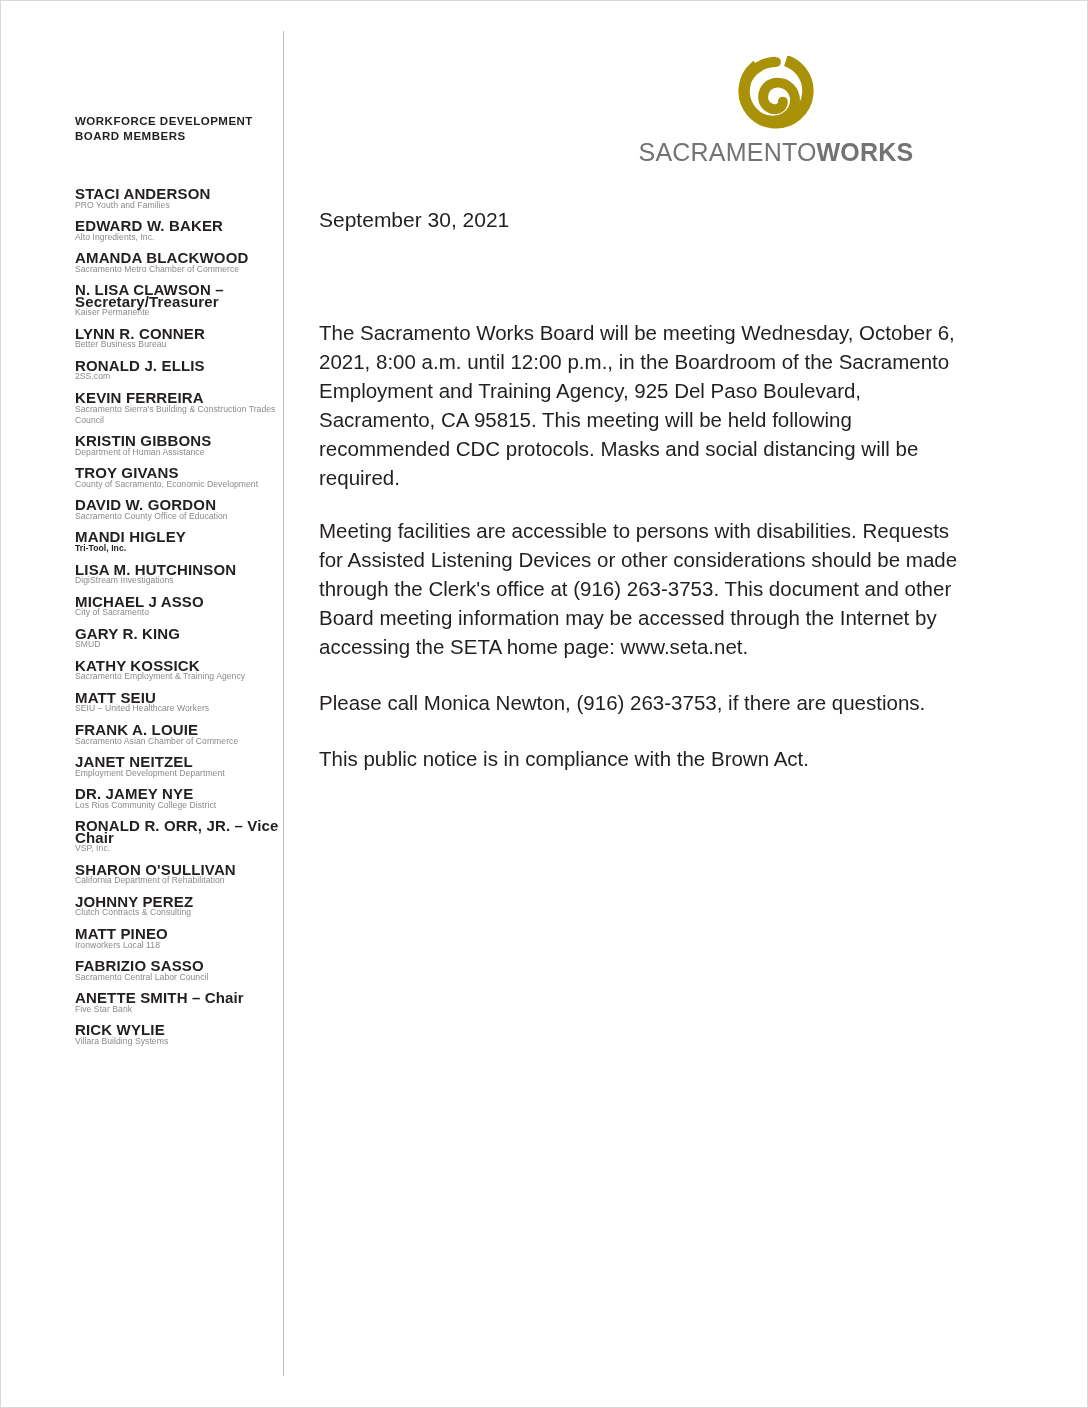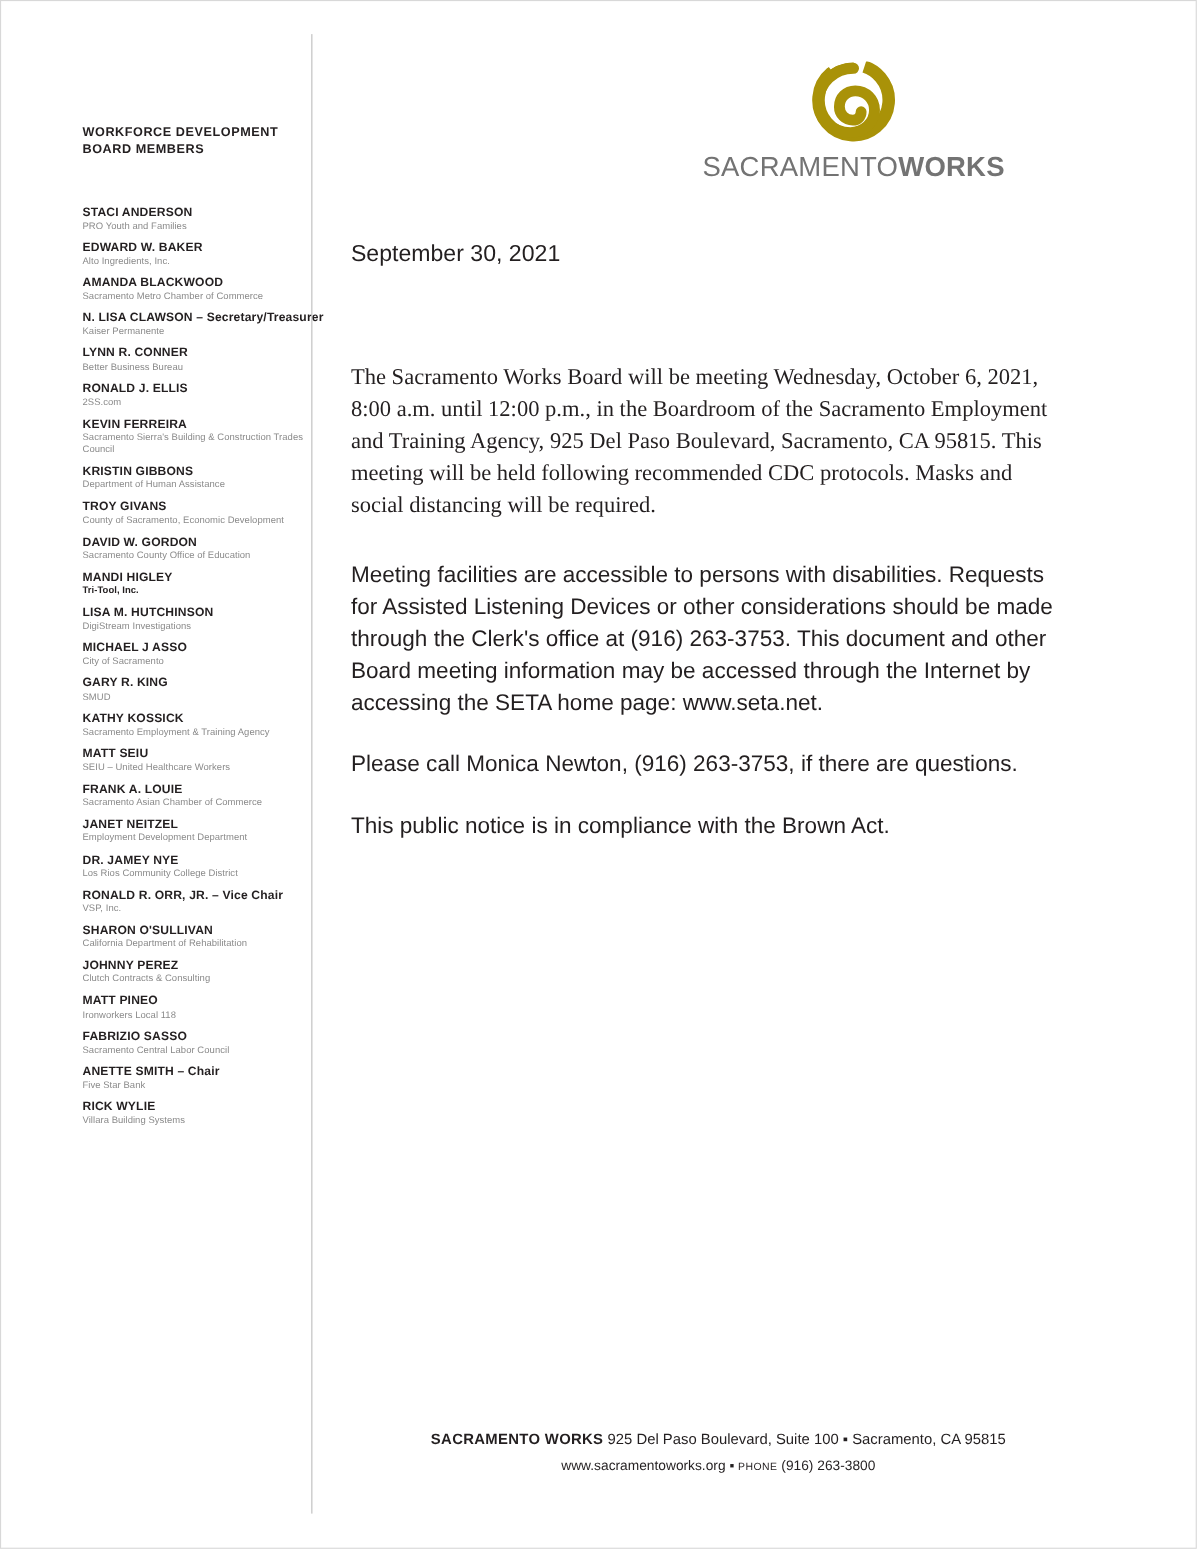--- a/index.html
+++ b/index.html
@@ -39,21 +39,21 @@
     color: #231f20;
     line-height: 15px;
     margin-bottom: 44px;
   }
   .sidebar-heading div { white-space: nowrap; }
 
   .member {
     margin-bottom: 9.6px;
   }
   .member-name {
-    font-size: 11px;
+    font-size: 15px;
     font-weight: bold;
     letter-spacing: 0.15px;
     color: #231f20;
     line-height: 11.5px;
   }
   .member-org {
     font-size: 8.6px;
     color: #8a8a8a;
     line-height: 11px;
     letter-spacing: 0.05px;
@@ -93,36 +93,36 @@
     color: #737373;
     font-family: "Liberation Sans", sans-serif;
     white-space: nowrap;
   }
   .logo-text .bold { font-weight: bold; }
 
   
   .content {
     position: absolute;
     left: 318px;
-    top: 216px;
+    top: 205px;
     width: 650px;
   }
   .date {
     font-size: 21px;
     line-height: 28px;
     color: #231f20;
     margin-bottom: 84px;
   }
   .para {
     font-size: 20.5px;
     line-height: 29px;
     color: #231f20;
     margin: 0 0 27px 0;
   }
-  .para.p1 { margin-bottom: 34px; font-family: Liberation Serif, serif; }
+  .para.p1 { margin-bottom: 24px; }
 
   
   .footer {
     position: absolute;
     left: 282px;
     top: 1298px;
     width: 740px;
     text-align: center;
     color: #231f20;
   }
@@ -275,26 +275,14 @@
   <div class="vrule"></div>
 
   <div class="content">
     <div class="date">September 30, 2021</div>
     <p class="para p1">The Sacramento Works Board will be meeting Wednesday, October 6, 2021, 8:00 a.m. until 12:00 p.m., in the Boardroom of the Sacramento Employment and Training Agency, 925 Del Paso Boulevard, Sacramento, CA 95815. This meeting will be held following recommended CDC protocols. Masks and social distancing will be required.</p>
     <p class="para">Meeting facilities are accessible to persons with disabilities. Requests for Assisted Listening Devices or other considerations should be made through the Clerk's office at (916) 263-3753. This document and other Board meeting information may be accessed through the Internet by accessing the SETA home page: www.seta.net.</p>
     <p class="para">Please call Monica Newton, (916) 263-3753, if there are questions.</p>
     <p class="para">This public notice is in compliance with the Brown Act.</p>
   </div>
 
-  <div class="footer">
-    <div class="footer-line1">
-      <span class="bold">SACRAMENTO WORKS</span>
-      <span>925 Del Paso Boulevard, Suite 100 ▪ Sacramento, CA 95815</span>
-    </div>
-    <div class="footer-line2">
-      <span>www.sacramentoworks.org</span>
-      <span>▪</span>
-      <span class="small-caps">PHONE</span>
-      <span>(916) 263-3800</span>
-    </div>
-  </div>
 
 </div>
 
 </body></html>

